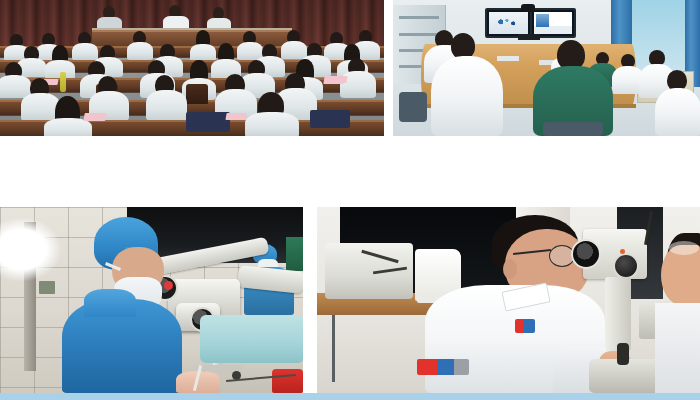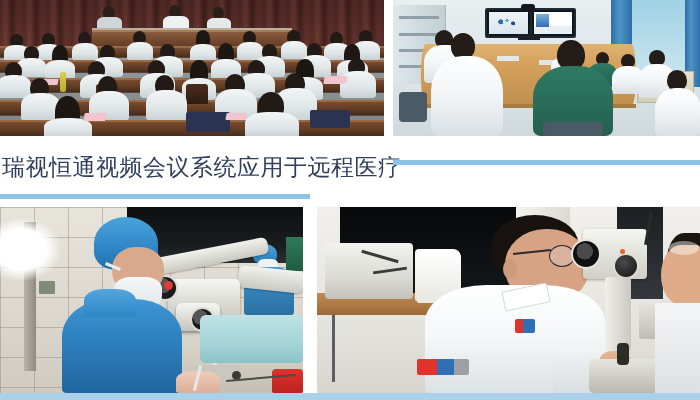--- a/index.html
+++ b/index.html
@@ -516,25 +516,20 @@
       <div class="lay mr-coat" style="left:31px;top:45px;width:42px;height:38px;"></div>
       <div class="lay mr-head" style="left:58px;top:33px;width:24px;height:26px;"></div>
       <div class="lay mr-coat" style="left:38px;top:56px;width:72px;height:80px;"></div>
       <div class="lay mr-head" style="left:164px;top:40px;width:28px;height:30px;"></div>
       <div class="lay mr-scrub-green" style="left:140px;top:66px;width:80px;height:70px;"></div>
       <div class="lay mr-chair" style="left:6px;top:92px;width:28px;height:30px;"></div>
       <div class="lay mr-chair" style="left:150px;top:122px;width:60px;height:14px;"></div>
     </div>
   </div>
 
-  <div id="title-band">
-    <div id="section-title">瑞视恒通视频会议系统应用于远程医疗</div>
-    <div id="title-underline"></div>
-    <div id="title-rule-right"></div>
-  </div>
 
   <div class="photo" id="photo-surgery" role="img" aria-label="Surgeon in blue cap, mask and gown looking through a white operating microscope in a tiled operating room, assistant in background">
     <div class="scene">
       <div class="lay sg-wall"></div>
       <div class="lay sg-tile-grid"></div>
       <div class="lay sg-dark-top"></div>
       <div class="lay sg-doorframe"></div>
       <div class="lay" style="left:13%;top:40%;width:5%;height:7%;background:#7f8a77;border-radius:1px;"></div>
       <div class="lay sg-glare"></div>
       <div class="lay sg-floor"></div>

